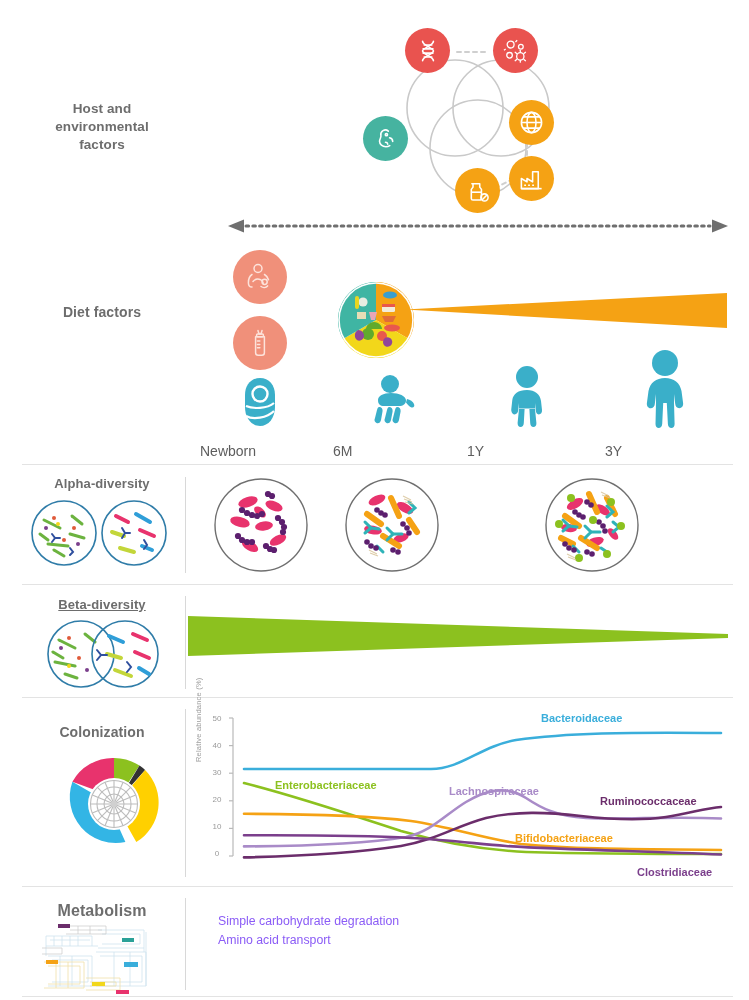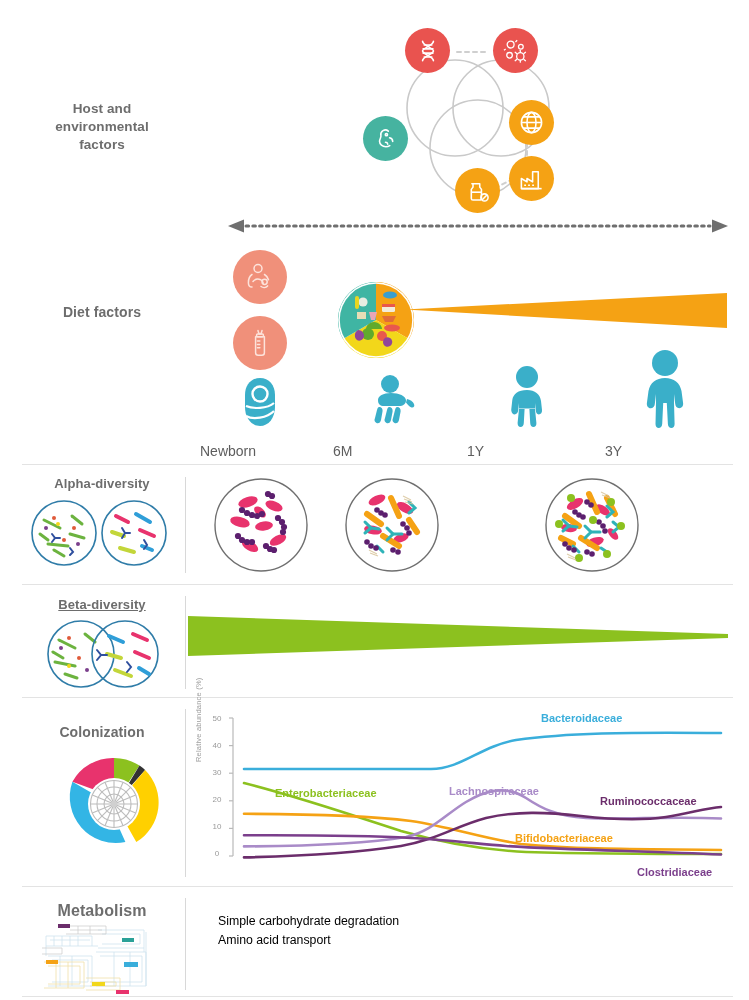--- a/index.html
+++ b/index.html
@@ -52,21 +52,21 @@
   .chart{position:absolute;left:196px;top:708px;width:532px;height:172px;}
   .ylab{
     position:absolute;left:-2px;top:54px;width:90px;
     transform:rotate(-90deg);transform-origin:0 0;
     font-size:7.5px;color:#9d9d9d;letter-spacing:.2px;white-space:nowrap;
   }
   .ytick{position:absolute;font-size:8px;color:#9a9a9a;text-align:center;width:18px;}
   .serieslabel{position:absolute;font-size:11px;font-weight:bold;white-space:nowrap;}
 
   
-  .metab-col{position:absolute;font-size:12.3px;color:#000000;line-height:1.52;white-space:nowrap;}
+  .metab-col{position:absolute;font-size:12.3px;color:#8b5cf6;line-height:1.52;white-space:nowrap;}
   .metab-icon{position:absolute;left:40px;top:922px;width:128px;height:74px;}
 </style>
 </head>
 <body>
 
 <div class="fig">
 
   <div class="rowlabel" style="left:22px;top:100px;width:160px;font-size:13.5px;">
     <span style="white-space:pre-line;">Host and
 environmental
@@ -546,21 +546,21 @@
 
         <path d="M48,138.4 C120,138 180,134 210,129 C235,124 250,106 270,94 C290,82 310,77 330,90 C345,100 360,108 390,110 C430,112 470,108 525,110.5" stroke="#a98bc8"></path>
 
         <path d="M48,149.4 C110,148 165,144 205,138 C240,132 260,118 290,110 C320,103 350,104 385,108 C420,112 450,112 470,109 C495,105 510,100 525,99" stroke="#6b2d6b"></path>
 
         <path d="M48,127.3 C120,127 180,128 215,130 C250,132 275,135 310,138 C370,142 450,143 525,146.5" stroke="#7b3f8c"></path>
       </g>
     </svg>
 
     <span class="serieslabel" style="left:345px;top:4px;color:#3aaedb;">Bacteroidaceae</span>
-    <span class="serieslabel" style="left:79px;top:79px;color:#8cc11f;text-align:right;">Enterobacteriaceae</span>
+    <span class="serieslabel" style="left:79px;top:71px;color:#8cc11f;text-align:right;">Enterobacteriaceae</span>
     <span class="serieslabel" style="left:253px;top:77px;color:#a98bc8;">Lachnospiraceae</span>
     <span class="serieslabel" style="left:404px;top:87px;color:#6b2d6b;">Ruminococcaceae</span>
     <span class="serieslabel" style="left:319px;top:124px;color:#f5a214;">Bifidobacteriaceae</span>
     <span class="serieslabel" style="left:441px;top:158px;color:#7b3f8c;">Clostridiaceae</span>
   </div>
 
   <div class="rowlabel" style="left:22px;top:900px;width:160px;font-size:16px;">
     <span>Metabolism</span>
   </div>
 

